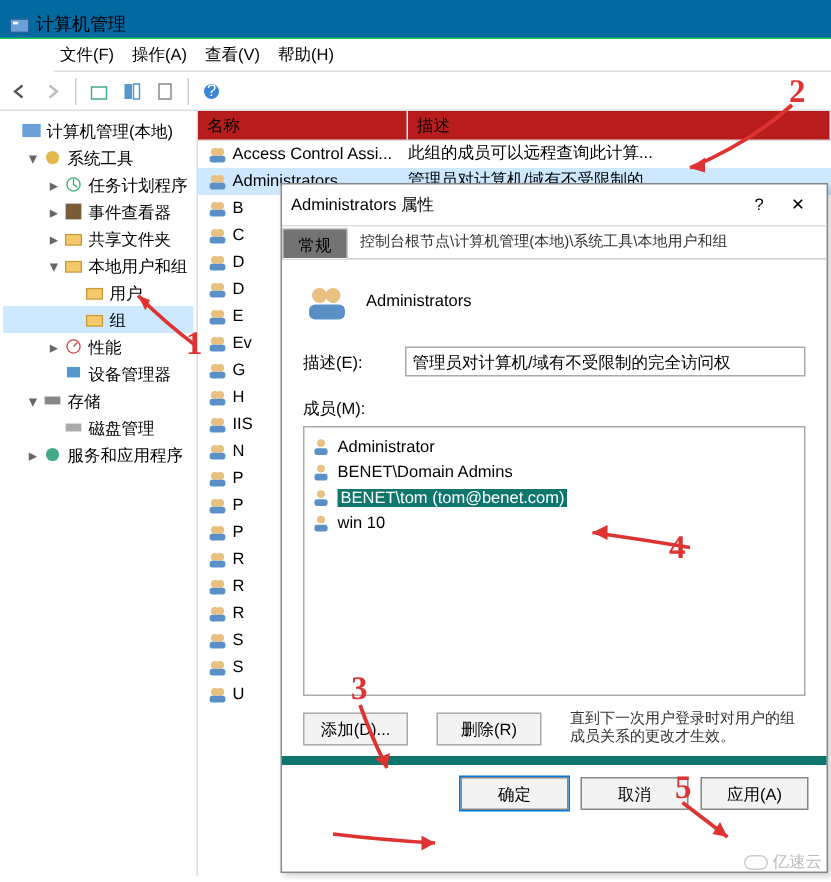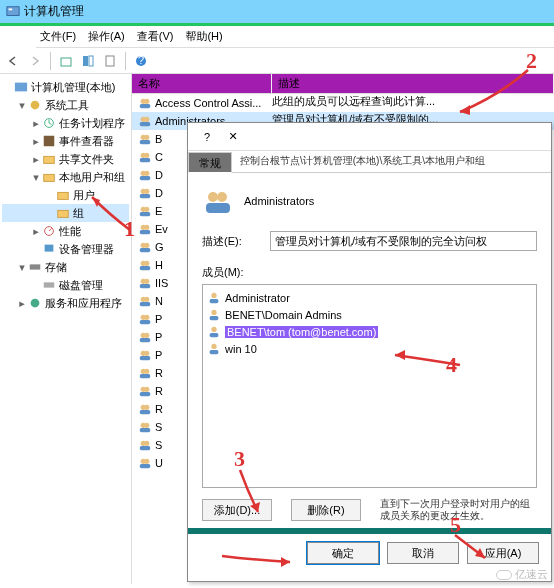--- a/index.html
+++ b/index.html
@@ -1,18 +1,18 @@
 <!DOCTYPE html>
 <html><head>
 <meta charset="utf-8">
 <style>
 * { box-sizing: border-box; font-family: "Microsoft YaHei", "Segoe UI", sans-serif; font-size: 11px; }
 body { margin: 0; background: #fff; width: 554px; height: 588px; overflow: hidden; position: relative; }
 
-.titlebar { height: 26px; background: #7dd3fc; border-bottom: 3px solid #22c55e; display: flex; align-items: center; padding: 0 6px; }
+.titlebar { height: 26px; background: #0369a1; border-bottom: 1px solid #22c55e; display: flex; align-items: flex-end; padding: 0 6px; }
 .titlebar .icon { width: 14px; height: 14px; margin-right: 4px; }
 .titlebar .title { font-size: 12px; }
 
 .menubar { height: 22px; display: flex; align-items: center; padding: 0 4px; gap: 12px; border-bottom: 1px solid #ddd; margin-left: 36px; }
 .menubar span { cursor: default; }
 
 .toolbar { height: 26px; display: flex; align-items: center; padding: 0 4px; gap: 4px; border-bottom: 1px solid #ddd; }
 .toolbar .btn { width: 18px; height: 18px; display: inline-flex; align-items: center; justify-content: center; border: 1px solid transparent; }
 .toolbar .sep { width: 1px; height: 18px; background: #ccc; margin: 0 2px; }
 
@@ -22,21 +22,21 @@
 .tree .exp { width: 12px; text-align: center; color: #666; }
 .tree .ticon { width: 14px; height: 14px; margin-right: 3px; display: inline-block; }
 .tree .lbl { }
 .tree .sel { background: #cde8ff; }
 .tree .d0 { padding-left: 0; }
 .tree .d1 { padding-left: 14px; }
 .tree .d2 { padding-left: 28px; }
 .tree .d3 { padding-left: 42px; }
 
 .list { flex: 1; padding: 0; overflow: hidden; }
-.list .hdr { display: flex; height: 20px; border-bottom: 1px solid #ddd; background: #a21caf; align-items: flex-end; }
+.list .hdr { display: flex; height: 20px; border-bottom: 1px solid #ddd; background: #b91c1c; align-items: flex-end; }
 .list .col { padding: 2px 6px; border-right: 1px solid #eee; }
 .list .col.c1 { width: 140px; }
 .list .col.c2 { flex: 1; }
 .list .row { display: flex; height: 18px; }
 .list .row .c1 { width: 140px; padding-left: 6px; display: flex; align-items: center; gap: 3px; }
 .list .row .c2 { flex: 1; }
 .list .row.sel { background: #cde8ff; }
 
 .gicon { width: 14px; height: 14px; display:inline-block; }
 
@@ -48,24 +48,24 @@
 .dlg-tabs { display: flex; height: 22px; border-bottom: 1px solid #ccc; }
 .dlg-tabs .tab { padding: 3px 10px; border: 1px solid #ccc; border-bottom: 1px solid #fff; background: #737373; margin-right: 0; position: relative; top: 1px; }
 .dlg-tabs .info { padding: 3px 8px; color: #333; font-size: 10px; white-space: nowrap; overflow: hidden; }
 .dlg-body { padding: 12px 14px 6px 14px; }
 .dlg-body .hdr { display: flex; align-items: center; gap: 10px; margin-bottom: 14px; }
 .dlg-body .bigicon { width: 32px; height: 32px; }
 .dlg-body .rowf { display: flex; align-items: center; margin-bottom: 14px; gap: 8px; }
 .dlg-body .rowf label { width: 60px; }
 .dlg-body .rowf input { flex: 1; height: 20px; border: 1px solid #aaa; padding: 0 4px; }
 .dlg-body .mlabel { margin-bottom: 4px; }
-.dlg-body .members { border: 1px solid #aaa; height: 204px; padding: 4px; overflow: auto; }
+.dlg-body .members { border: 1px solid #aaa; height: 180px; padding: 4px; overflow: auto; }
 .dlg-body .members .m { display: flex; align-items: center; height: 17px; gap: 4px; }
 .dlg-body .members .m .micon { width: 14px; height: 14px; }
-.dlg-body .members .m.sel span { background: #8b5cf6; color: #fff; padding: 0 2px; }
+.dlg-body .members .m.sel span { background: #0f766e; color: #fff; padding: 0 2px; }
 .dlg-body .mbtns { display: flex; gap: 19px; margin-top: 10px; align-items: center; }
 .dlg-body .mbtns button { width: 70px; height: 22px; border: 1px solid #aaa; background: #f3f3f3; }
 .dlg-body .mbtns .note { flex: 1; font-size: 10px; color: #333; line-height: 1.2; }
 .dlg-foot { display: flex; justify-content: flex-end; gap: 8px; padding: 8px 12px; border-top: 6px solid #0f766e; }
 .dlg-foot button { width: 72px; height: 22px; border: 1px solid #888; background: #f3f3f3; }
 .dlg-foot button.primary { outline: 1px solid #0078d7; }
 
 
 .ann { position: absolute; pointer-events: none; }
 .annN { font-family: "Comic Sans MS", cursive; font-size: 22px; color: #d33; font-weight: bold; }
@@ -469,20 +469,21 @@
             <span>U</span>
           </div>
           <div class="c2"></div>
         </div>
       </div>
   </div>
 </div>
 
 <div class="dlg">
   <div class="dlg-title">
+    <span class="t">Administrators 属性</span>
     <span class="wbtn">?</span>
     <span class="wbtn">✕</span>
   </div>
   <div class="dlg-tabs">
     <div class="tab">常规</div>
     <div class="info">控制台根节点\计算机管理(本地)\系统工具\本地用户和组</div>
   </div>
   <div class="dlg-body">
     <div class="hdr">
       <span class="bigicon">

